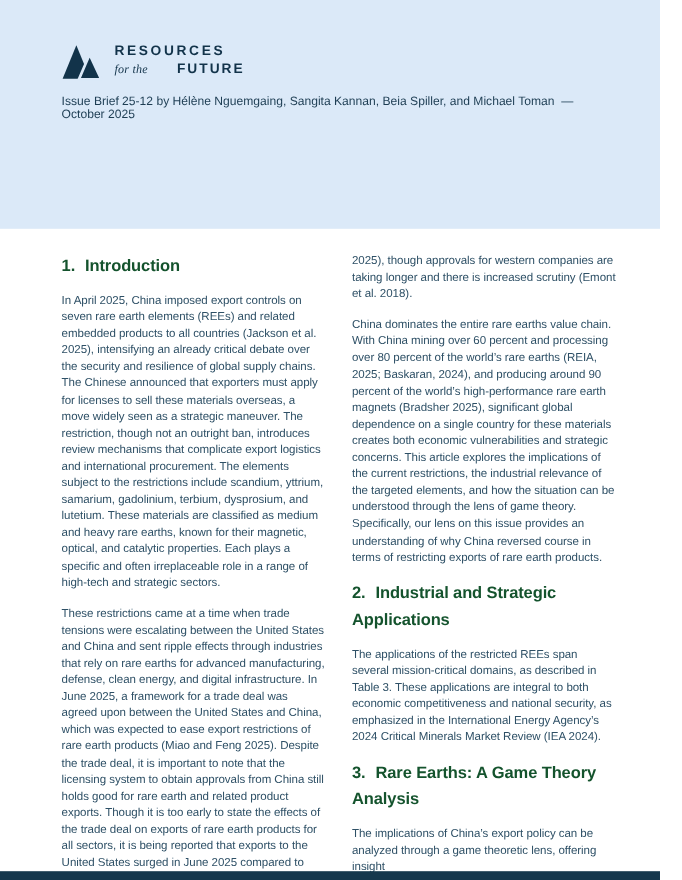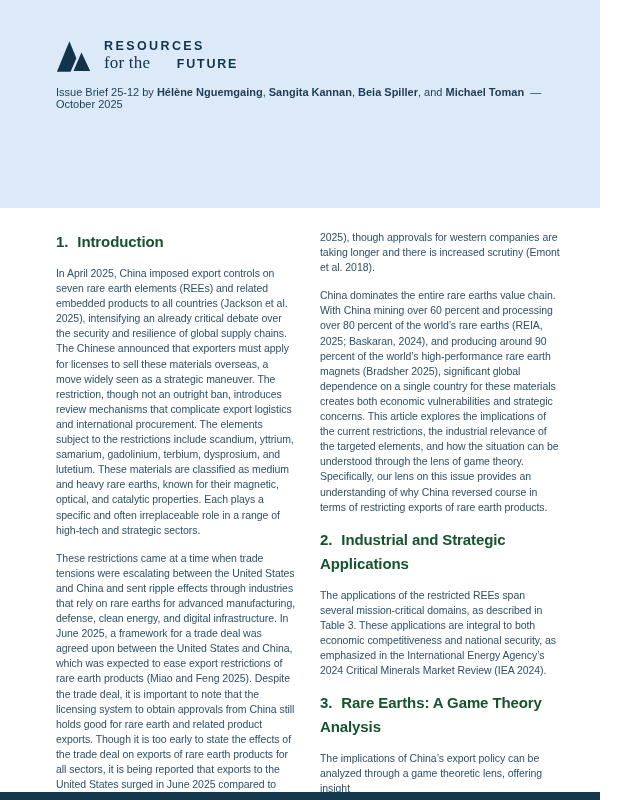--- a/index.html
+++ b/index.html
@@ -36,22 +36,23 @@
     letter-spacing: 2.4px;
     color: #12334a;
   }
   .logo-bottom {
     color: #12334a;
     margin-top: 1px;
     white-space: nowrap;
   }
   .logo-for-the {
     font-family: "Liberation Serif", serif;
+    font-style: italic;
     font-weight: 400;
-    font-size: 17px;
+    font-size: 11px;
     letter-spacing: 0.2px;
   }
   .logo-future {
     font-size: 12.5px;
     font-weight: 700;
     letter-spacing: 1.8px;
     margin-left: 22px;
   }
   .title {
     margin: 0 0 13px 0;
@@ -59,21 +60,21 @@
     line-height: 26px;
     font-weight: 700;
     letter-spacing: -0.2px;
     color: #12334a;
   }
   .byline {
     margin: 0;
     font-size: 11px;
     color: #1d3d53;
   }
-  .byline .b { font-weight: 700; }
+  .byline .b { font-weight: 400; }
 
   
   .columns {
     display: flex;
     gap: 24px;
     padding: 22px 40px 0 56px;
   }
   .col { width: 250px; }
   .sec-heading {
     margin: 0 0 12px 0;

